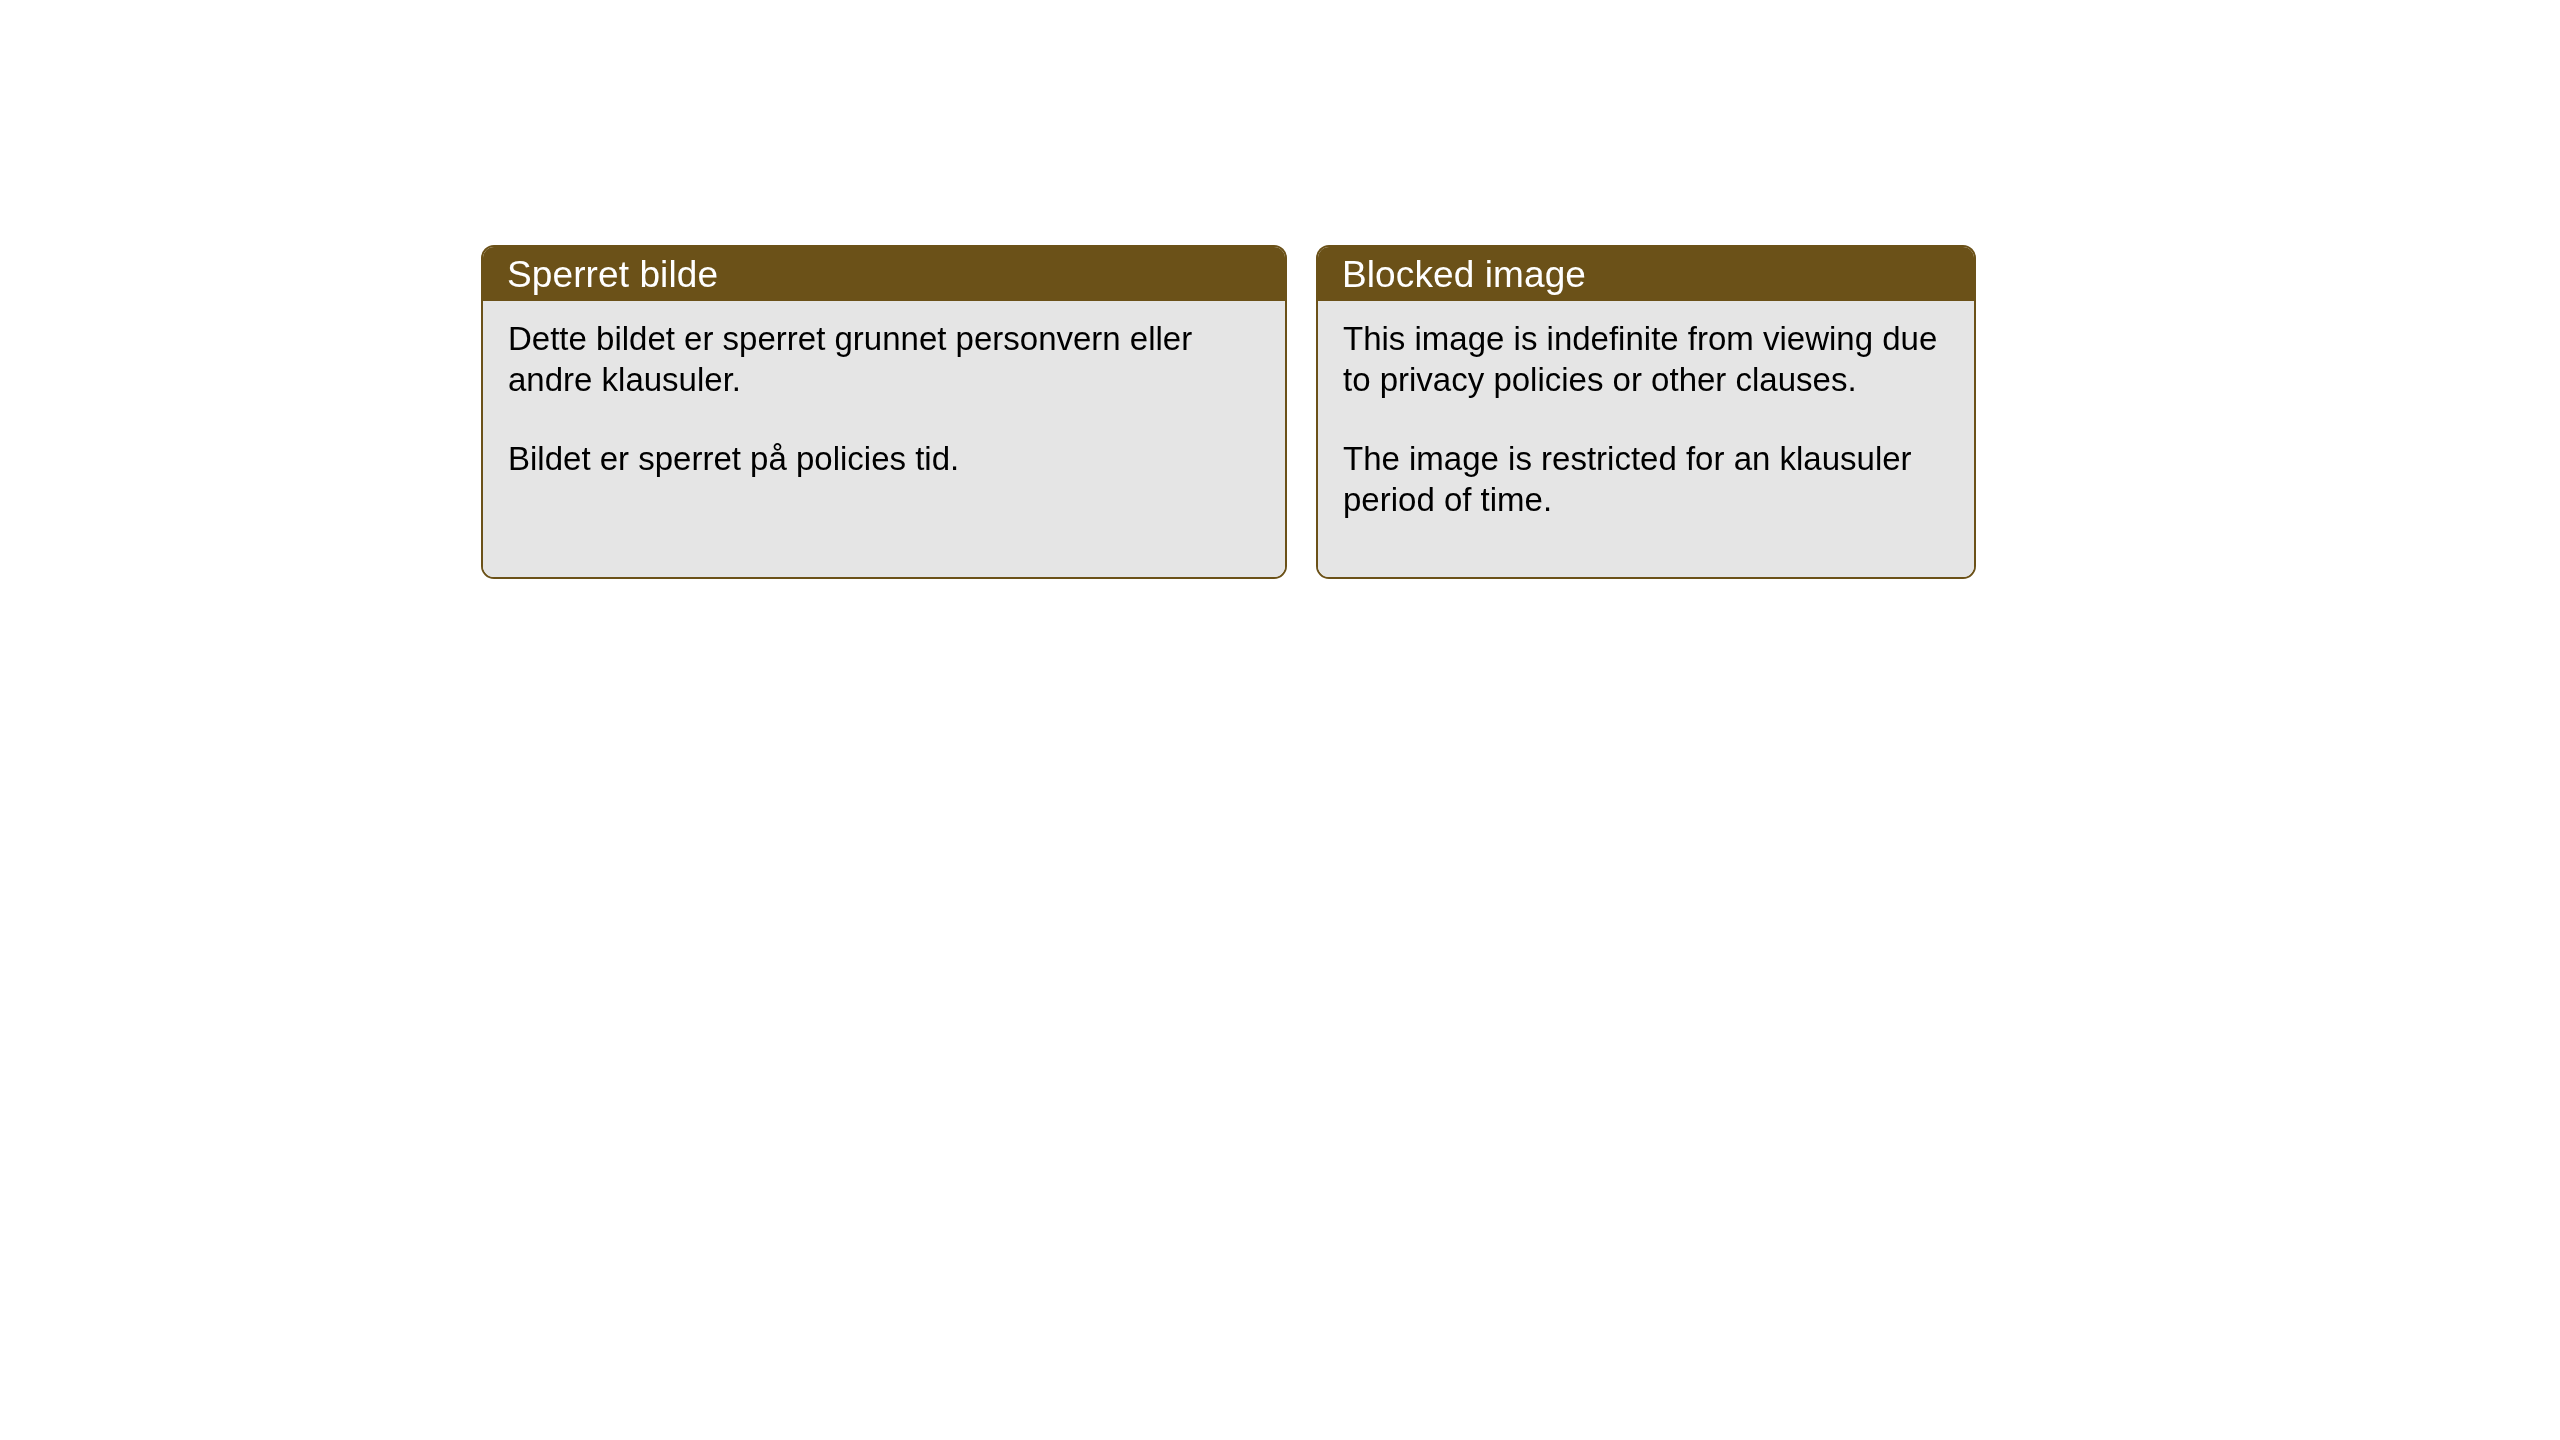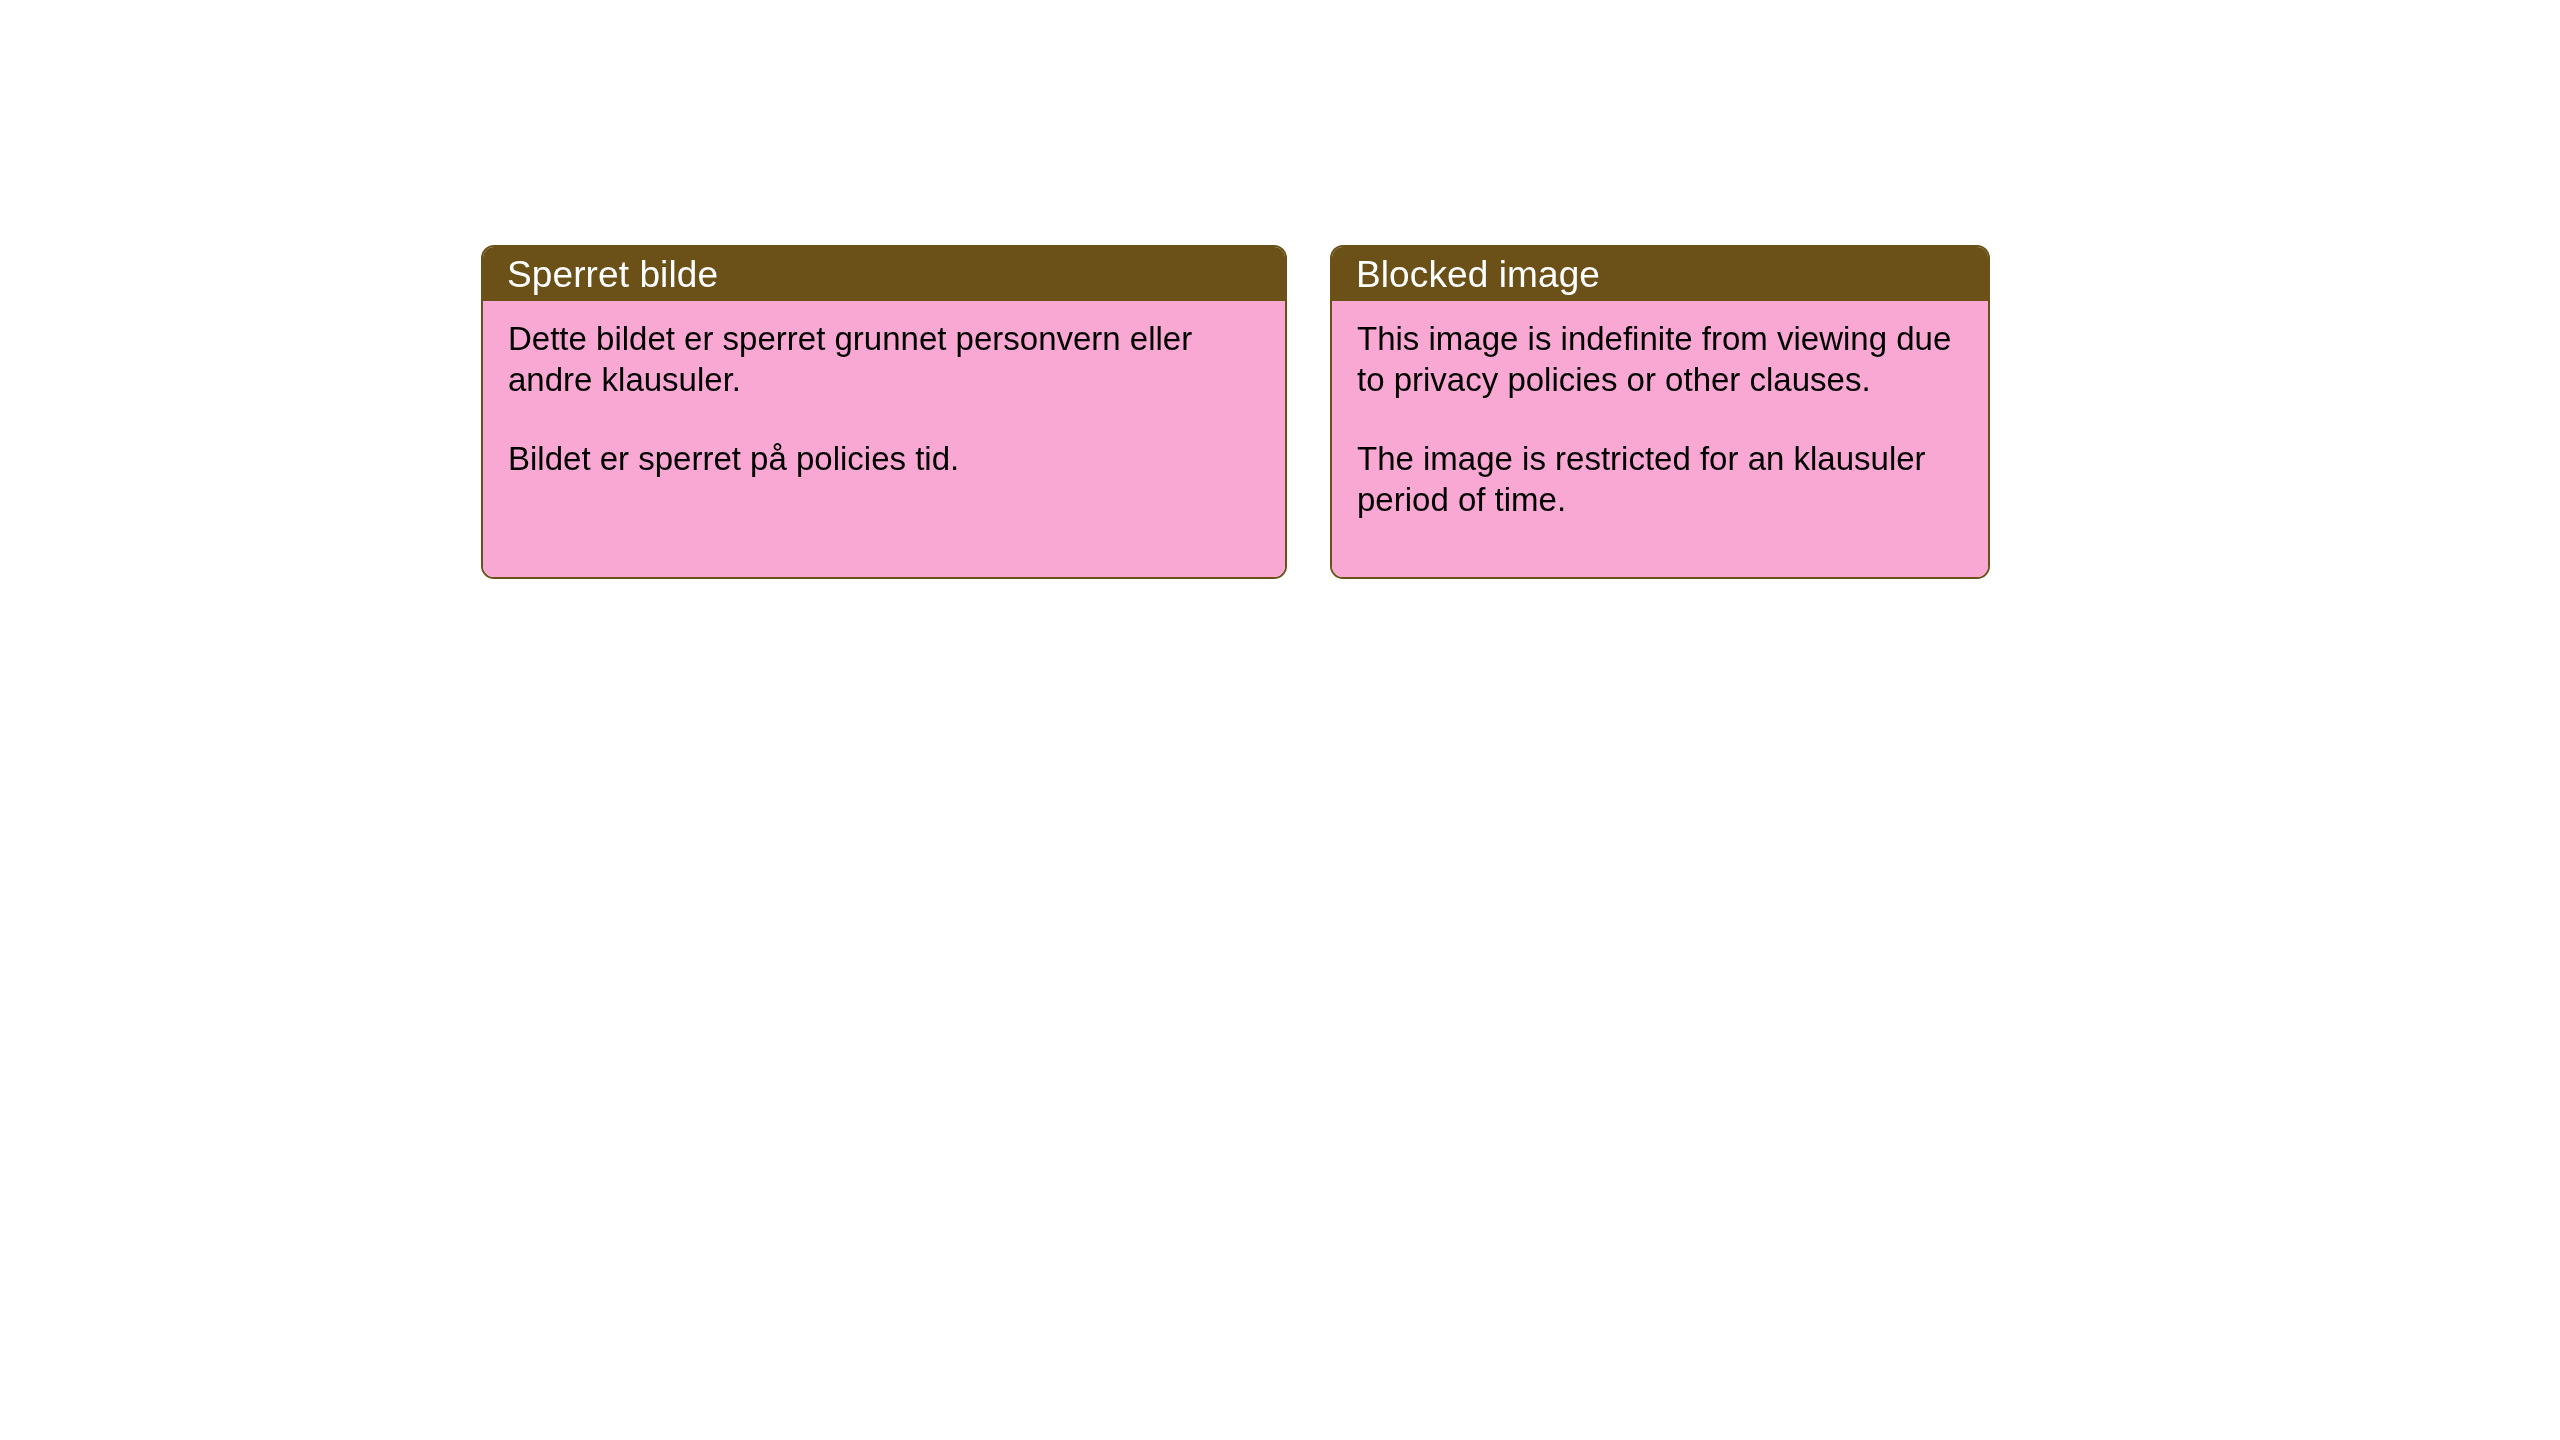--- a/index.html
+++ b/index.html
@@ -20,21 +20,21 @@
     height: 1440px;
     background: #ffffff;
   }
 
   .cards-row {
     position: absolute;
     left: 448px;
     top: 245px;
     display: flex;
     align-items: flex-start;
-    gap: 43px;
+    gap: 29px;
     padding-left: 33px;
   }
 
   .notice-card {
     box-sizing: border-box;
     background: #ffffff;
     border: 2px solid #6b5118;
     border-radius: 13px;
     overflow: hidden;
     display: flex;
@@ -66,21 +66,21 @@
     font-size: 37px;
     font-weight: 400;
     line-height: 1;
     color: #ffffff;
     letter-spacing: 0.1px;
     white-space: nowrap;
   }
 
   .card-body {
     flex: 1 1 auto;
-    background: #f9a8d4;
+    background: #e5e5e5;
     padding: 18px 22px 0 25px;
     box-sizing: border-box;
   }
 
   .card-paragraph {
     font-size: 33px;
     line-height: 1.24;
     color: #000000;
     margin: 0;
     font-weight: 400;

